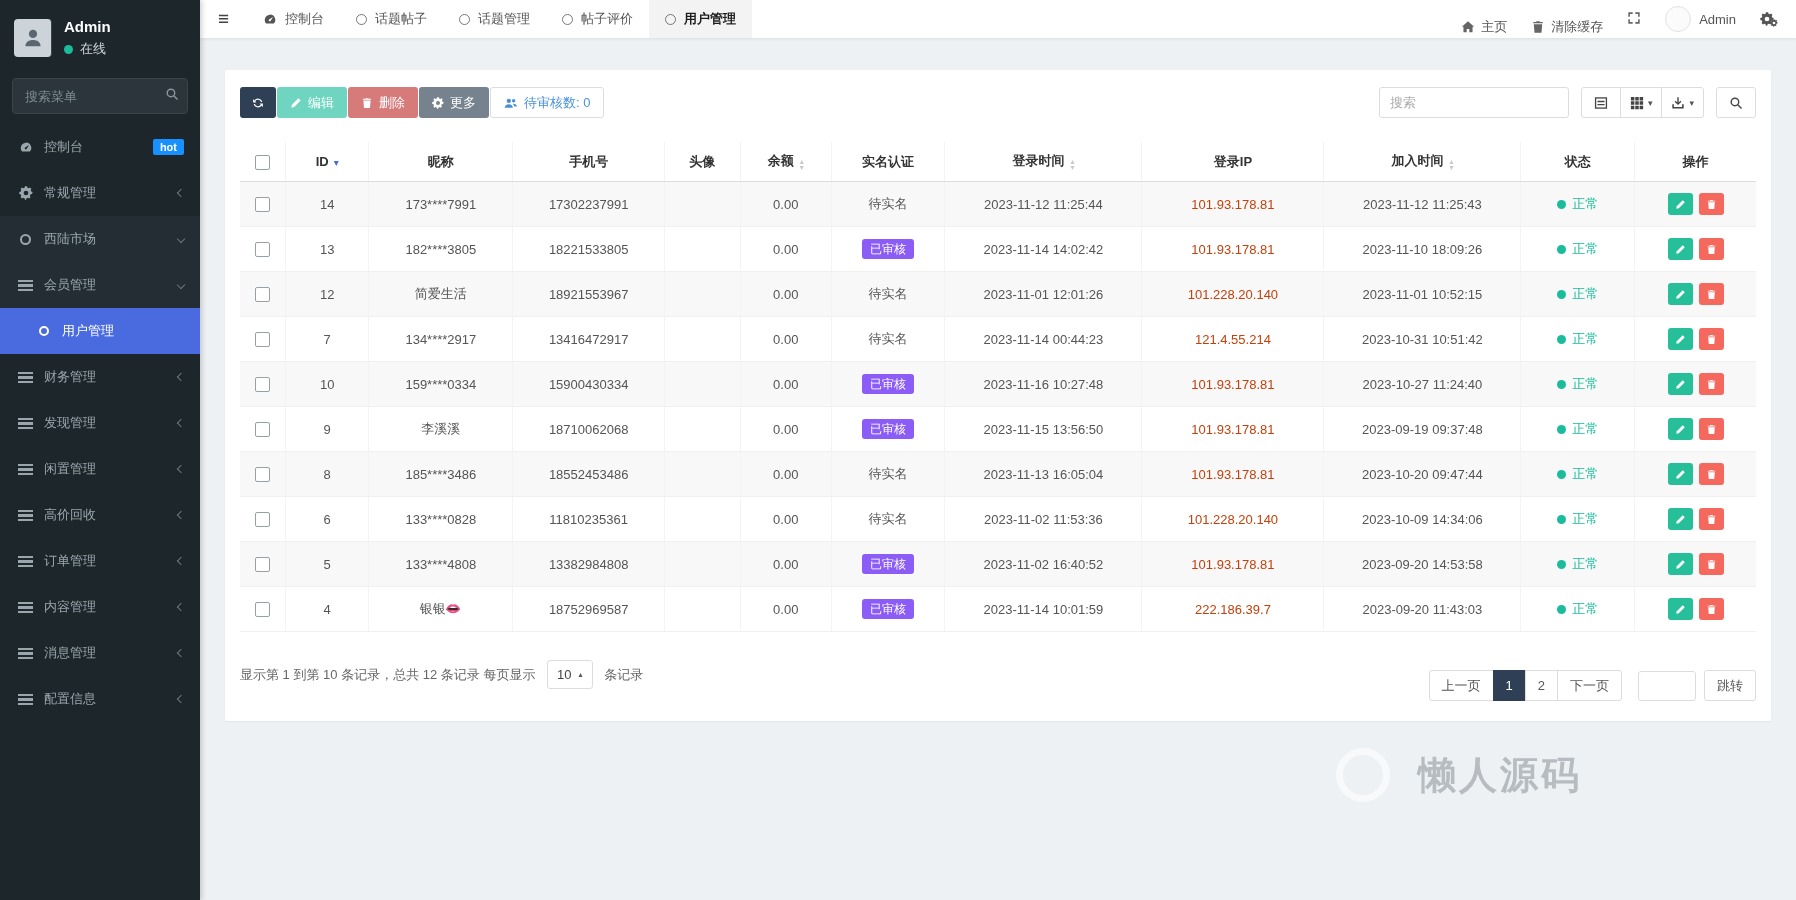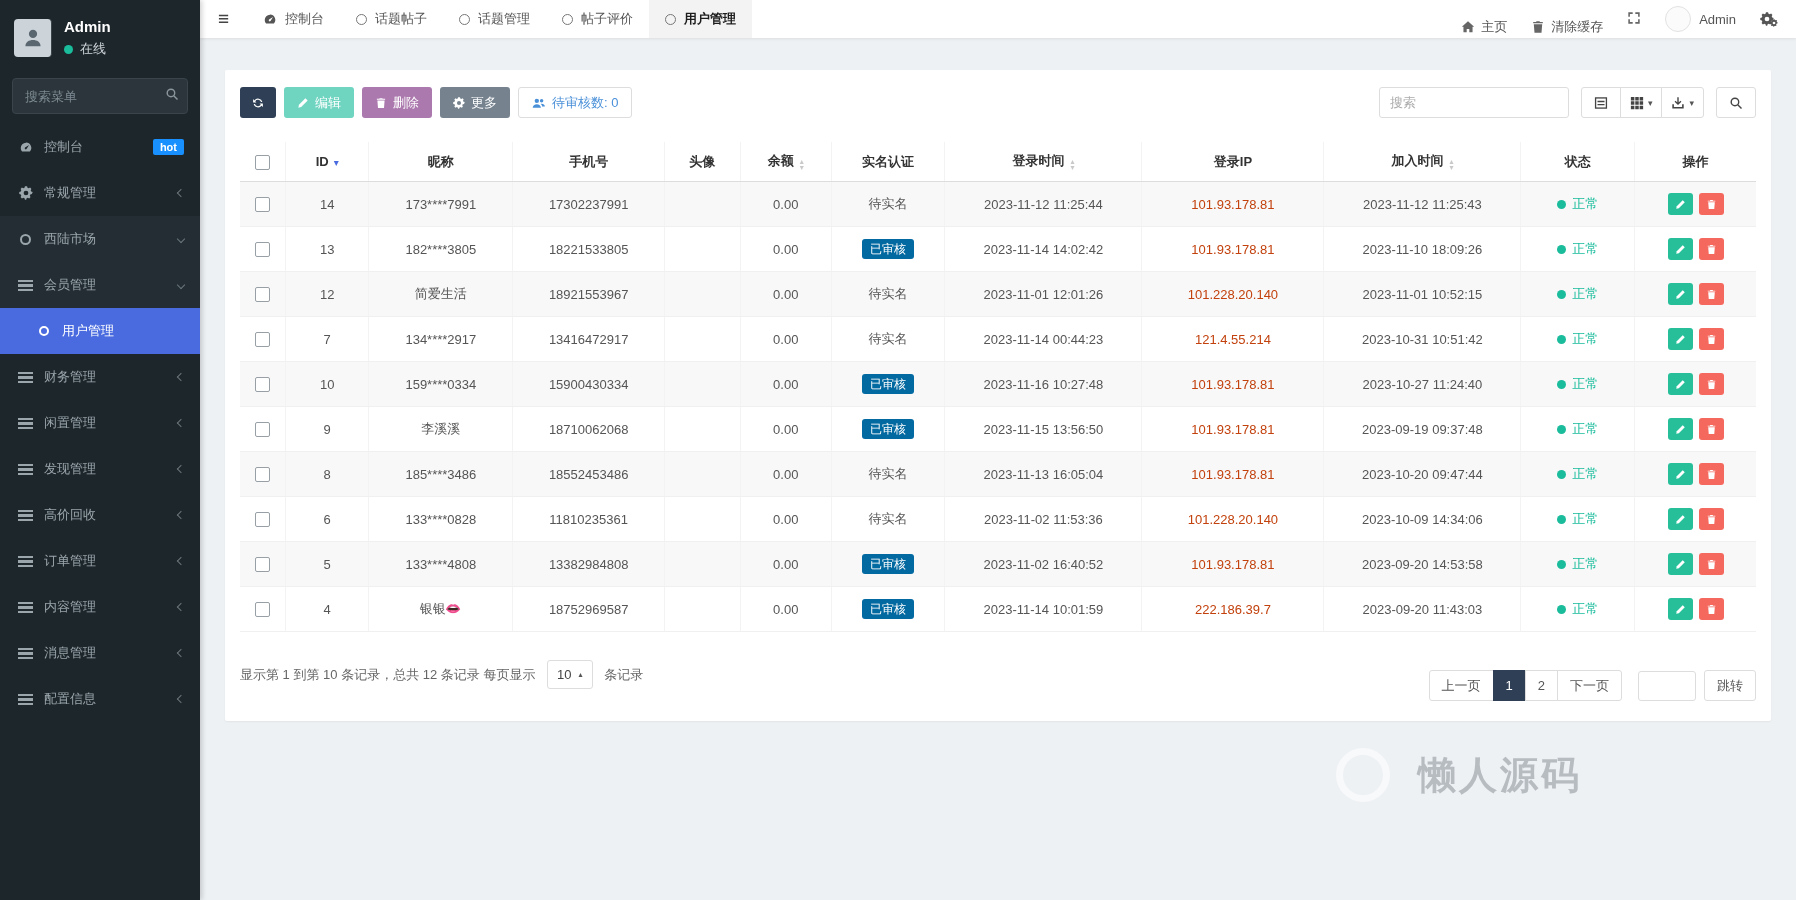--- a/index.html
+++ b/index.html
@@ -46,26 +46,26 @@
   .nav-link .ic, .nav-icon .ic { color:#666; }
   .nav-user { display:flex; align-items:center; gap:8px; cursor:pointer; }
   .nav-avatar { width:26px; height:26px; border-radius:50%; background:#fbfbfb; border:1px solid #e2e2e2; display:inline-block; }
   .cogs { position:relative; display:inline-flex; cursor:pointer; }
   .cogs .small { position:absolute; width:8px; height:8px; right:-4px; bottom:-1px; }
 
   .content { flex:1; padding:32px 25px 0; position:relative; }
   .panel { background:#fff; border-radius:2px; box-shadow:0 1px 2px rgba(0,0,0,.05); padding:17px 15px 20px; }
 
   
-  .toolbar { display:flex; align-items:center; gap:8px; margin-bottom:24px; }
+  .toolbar { display:flex; align-items:center; gap:1px; margin-bottom:24px; }
   .btn { height:31px; border:none; border-radius:3px; color:#fff; font-size:13px; display:inline-flex; align-items:center; gap:6px; padding:0 13px; font-family:inherit; cursor:pointer; }
   .btn .ic { width:12px; height:12px; }
   .btn-refresh { background:#2f4056; padding:0 12px; }
   .btn-edit { background:#18bc9c; opacity:.62; }
-  .btn-del { background:#701a75; opacity:.58; }
+  .btn-del { background:#b91c1c; opacity:.58; }
   .btn-more { background:#76838f; }
   .btn-pending { background:#fff; border:1px solid #ddd; color:#4a90d9; }
   .btn-pending .ic { width:14px; height:14px; }
   .toolbar-right { margin-left:auto; display:flex; align-items:center; gap:12px;border-radius:6px; }
   .search-input { width:190px; height:31px; border:1px solid #ddd; border-radius:3px; padding:0 10px; font-size:13px; color:#333; font-family:inherit; }
   .search-input::placeholder { color:#aaa; }
   .btn-group { display:flex; }
   .btn-group button { height:31px; min-width:40px; background:#fff; border:1px solid #ddd; color:#444; display:inline-flex; align-items:center; justify-content:center; gap:4px; padding:0 9px; margin-left:-1px; font-size:10px; cursor:pointer; }
   .btn-group button:first-child { border-radius:3px 0 0 3px; margin-left:0; }
   .btn-group button:last-child { border-radius:0 3px 3px 0; }
@@ -75,21 +75,21 @@
   
   table { width:100%; border-collapse:collapse; table-layout:fixed; font-size:13px; color:#555; }
   th { font-weight:bold; color:#333; padding:10px 4px; border-bottom:1px solid #ddd; }
   th, td { text-align:center; border-right:1px solid #f3f3f3; }
   th:last-child, td:last-child { border-right:none; }
   td { padding:0 4px; height:45px; border-bottom:1px solid #f0f0f0; }
   tbody tr:nth-child(odd) { background:#f8f8f8; }
   .cb { display:inline-block; width:15px; height:15px; border:1px solid #98a0a6; border-radius:2px; background:#fff; vertical-align:middle; cursor:pointer; }
   .sort-desc { color:#4a6bdf; font-size:10px; margin-left:5px; }
   .sorters { display:inline-flex; flex-direction:column; font-size:8px; line-height:6px; color:#c9c9c9; margin-left:6px; vertical-align:1px; }
-  .verify-badge { background:#0369a1; color:#fff; font-size:12px; padding:3px 8px; border-radius:3px; white-space:nowrap; }
+  .verify-badge { background:#8b5cf6; color:#fff; font-size:12px; padding:3px 8px; border-radius:3px; white-space:nowrap; }
   .verify-text { color:#555; }
   .ip-link { color:#c2410c; text-decoration:none; cursor:pointer; }
   .status-ok { color:#1abc9c; display:inline-flex; align-items:center; gap:6px; }
   .act { width:25px; height:22px; border:none; border-radius:3px; color:#fff; display:inline-flex; align-items:center; justify-content:center; margin:0 3px; cursor:pointer; }
   .act .ic { width:11px; height:11px; }
   .act.edit { background:#26bf9a; }
   .act.del { background:#f4685e; }
 
   
   .pager { display:flex; align-items:center; margin-top:16px; font-size:13px; color:#666; }
@@ -224,28 +224,28 @@
       <span class="mi-icon">
           <span class="i-bars"></span>
         </span>
       <span>财务管理</span>
         <span class="chev l"></span>
     </div>
     <div class="menu-item">
       <span class="mi-icon">
           <span class="i-bars"></span>
         </span>
+      <span>发现管理</span>
+        <span class="chev l"></span>
+    </div>
+    <div class="menu-item">
+      <span class="mi-icon">
+          <span class="i-bars"></span>
+        </span>
       <span>闲置管理</span>
-        <span class="chev l"></span>
-    </div>
-    <div class="menu-item">
-      <span class="mi-icon">
-          <span class="i-bars"></span>
-        </span>
-      <span>发现管理</span>
         <span class="chev l"></span>
     </div>
     <div class="menu-item">
       <span class="mi-icon">
           <span class="i-bars"></span>
         </span>
       <span>高价回收</span>
         <span class="chev l"></span>
     </div>
     <div class="menu-item">

